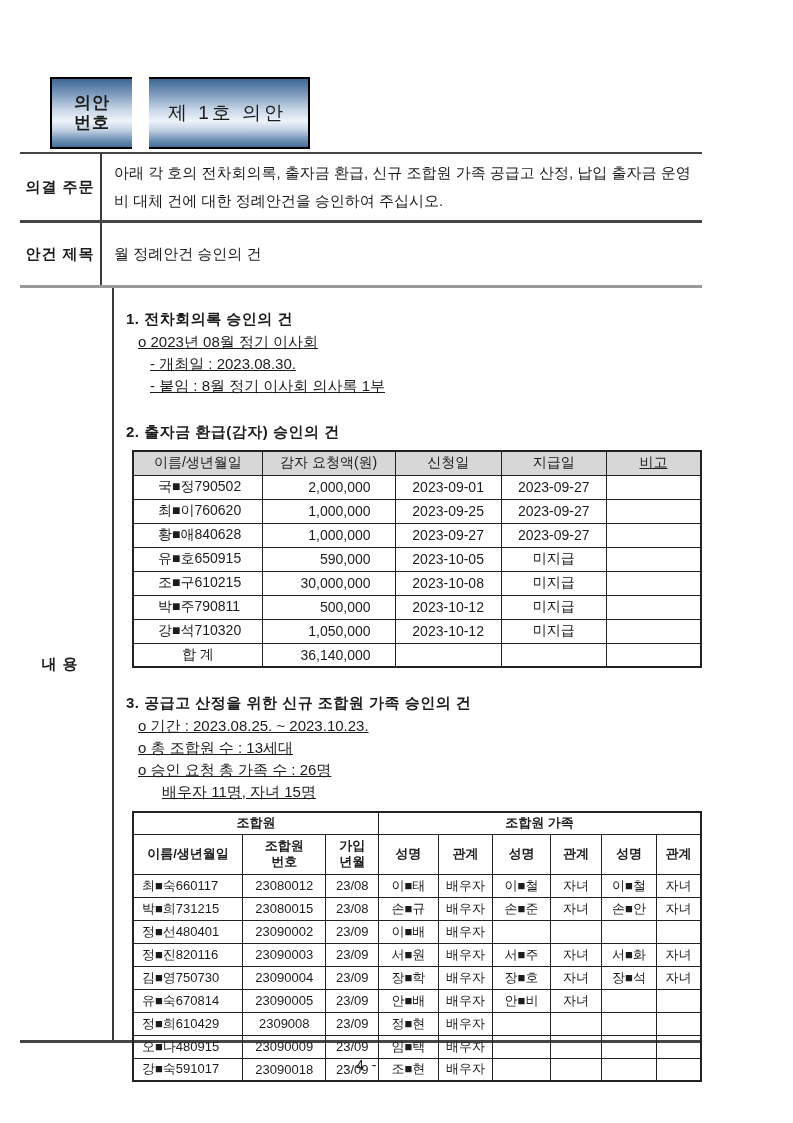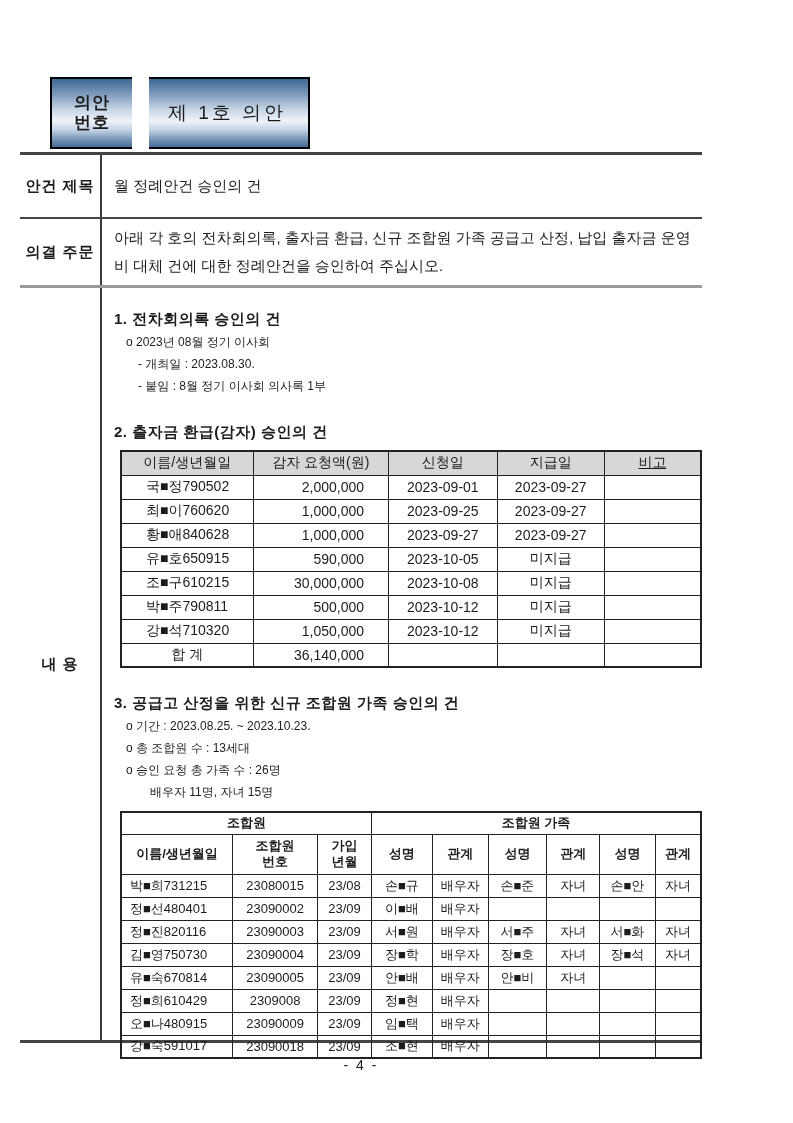--- a/index.html
+++ b/index.html
@@ -23,25 +23,25 @@
   
   .doc { position:absolute; left:20px; top:152px; width:682px; }
   .doc-row { display:flex; }
   .row-1 { border-top:3px solid #454545; height:65px; }
   .row-2 { border-top:2px solid #454545; height:68px; }
   .row-3 { border-top:3px solid #9a9a9a; border-bottom:3px solid #454545; height:758px; }
   .label-cell { width:80px; flex:none; display:flex; align-items:center;
     justify-content:center; font-weight:bold; font-size:15px; letter-spacing:1px; }
   .content-cell { flex:1; border-left:2px solid #3a3a3a; padding-left:12px;
     display:flex; flex-direction:column; justify-content:center; font-size:15px; }
-  .row-3 .content-cell { justify-content:flex-start; }
+  .row-3 .content-cell { justify-content:flex-start;margin-left:12px; }
   .resolution { line-height:28px; width:586px; }
 
   .sec-heading { font-weight:bold; font-size:15px; letter-spacing:.5px; }
-  .line { font-size:12px; line-height:22px; }
+  .line { font-size:15px; line-height:22px;text-decoration:underline; }
   .ind1 { padding-left:12px; }
   .ind2 { padding-left:24px; }
   .ind3 { padding-left:36px; }
   .mt-s1 { margin-top:22px; }
   .mt-s2 { margin-top:26px; }
   .mt-s3 { margin-top:26px; }
   .mt-line { margin-top:2px; }
 
   
   table { border-collapse:collapse; margin-top:8px; margin-left:6px;border-radius:22px; }
@@ -84,31 +84,31 @@
     <div class="num-label">
       <span>의안</span>
       <span>번호</span>
     </div>
     <div class="strip"></div>
     <div class="box-title">제 1호 의안</div>
   </div>
 
   <div class="doc">
 
+    <div class="doc-row row-2">
+      <div class="label-cell">의결 주문</div>
+      <div class="content-cell">
+        <span class="resolution">아래 각 호의 전차회의록, 출자금 환급, 신규 조합원 가족 공급고 산정, 납입 출자금 운영비 대체 건에 대한 정례안건을 승인하여 주십시오.</span>
+      </div>
+    </div>
+
     <div class="doc-row row-1">
       <div class="label-cell">안건 제목</div>
       <div class="content-cell">
         <span>월 정례안건 승인의 건</span>
-      </div>
-    </div>
-
-    <div class="doc-row row-2">
-      <div class="label-cell">의결 주문</div>
-      <div class="content-cell">
-        <span class="resolution">아래 각 호의 전차회의록, 출자금 환급, 신규 조합원 가족 공급고 산정, 납입 출자금 운영비 대체 건에 대한 정례안건을 승인하여 주십시오.</span>
       </div>
     </div>
 
     <div class="doc-row row-3">
       <div class="label-cell">내  용</div>
       <div class="content-cell">
 
         <div class="sec-heading mt-s1">1. 전차회의록 승인의 건</div>
         <div class="line ind1 mt-line">o 2023년 08월 정기 이사회</div>
         <div class="line ind2">- 개최일 : 2023.08.30.</div>
@@ -207,20 +207,31 @@
                   <div>년월</div>
                 </th>
             <th class="f3">성명</th>
             <th class="f4">관계</th>
             <th class="f5">성명</th>
             <th class="f6">관계</th>
             <th class="f7">성명</th>
             <th class="f8">관계</th>
           </tr>
           <tr>
+            <td class="f0">최■숙660117</td>
+            <td class="f1">23080012</td>
+            <td class="f2">23/08</td>
+            <td class="f3">이■태</td>
+            <td class="f4">배우자</td>
+            <td class="f5">이■철</td>
+            <td class="f6">자녀</td>
+            <td class="f7">이■철</td>
+            <td class="f8">자녀</td>
+          </tr>
+          <tr>
             <td class="f0">박■희731215</td>
             <td class="f1">23080015</td>
             <td class="f2">23/08</td>
             <td class="f3">손■규</td>
             <td class="f4">배우자</td>
             <td class="f5">손■준</td>
             <td class="f6">자녀</td>
             <td class="f7">손■안</td>
             <td class="f8">자녀</td>
           </tr>

